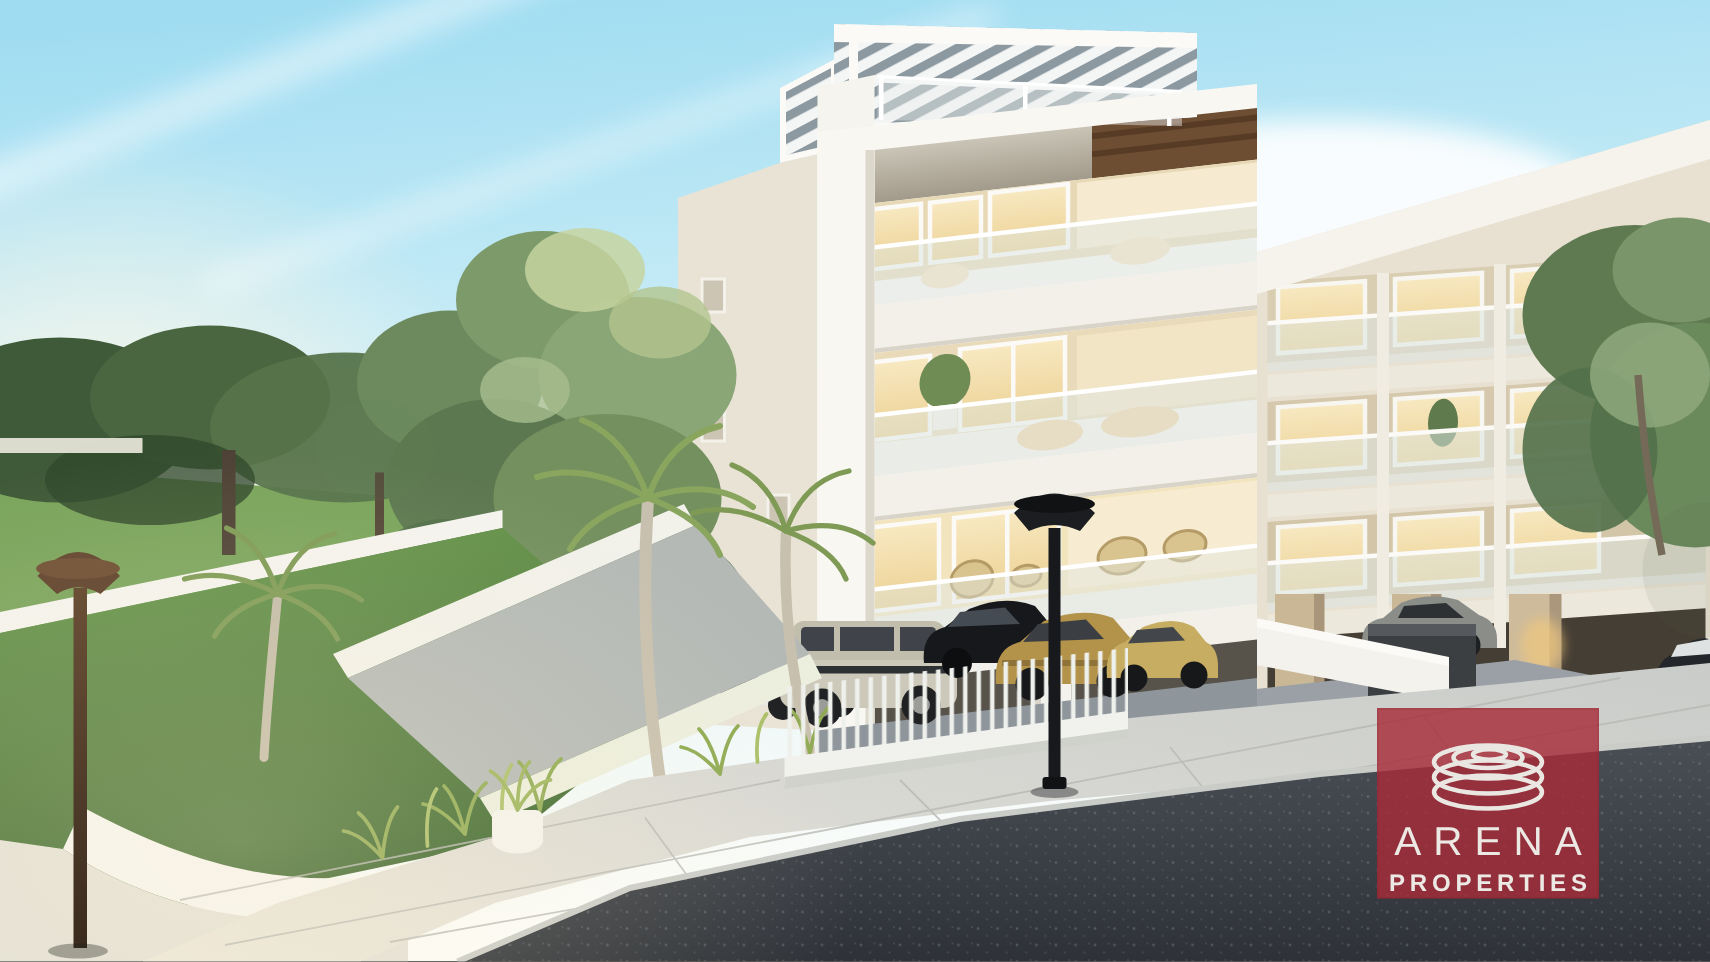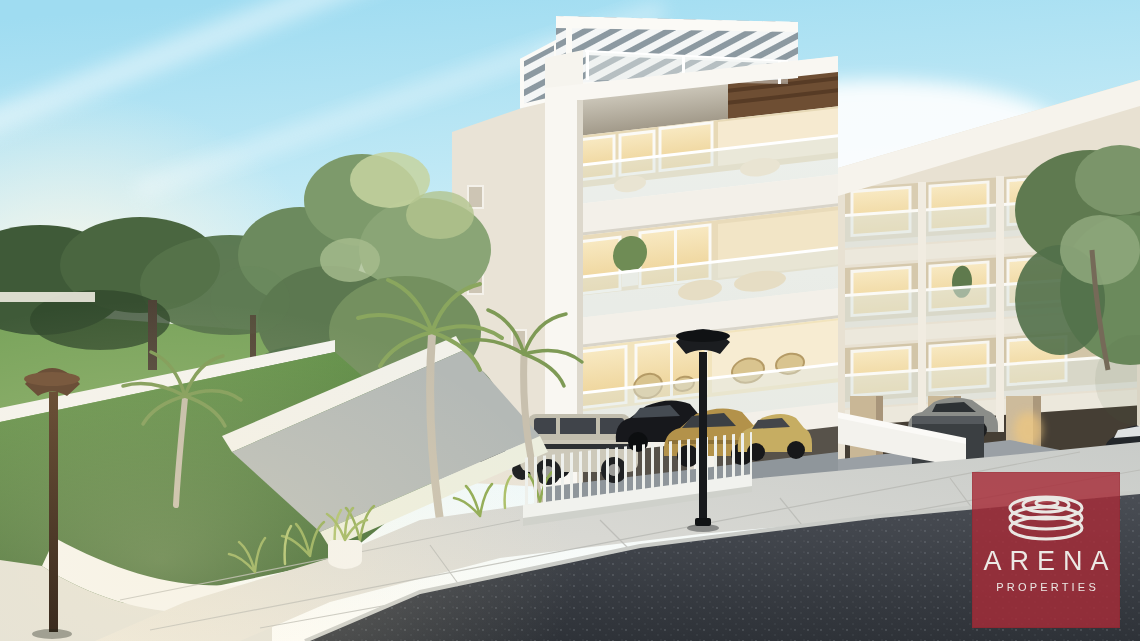--- a/index.html
+++ b/index.html
@@ -2,31 +2,31 @@
 <html><head>
 <meta charset="utf-8">
 <style>
   html,body{margin:0;padding:0;background:#222;}
   .stage{
     position:relative;width:1140px;height:641px;overflow:hidden;
     font-family:"Liberation Sans", sans-serif;
   }
   .stage svg.scene{position:absolute;left:0;top:0;width:1140px;height:641px;display:block;}
   .watermark{
-    position:absolute;left:972px;top:472px;width:148px;height:156px;
+    position:absolute;left:918px;top:472px;width:148px;height:127px;
     display:flex;flex-direction:column;align-items:center;
     box-shadow:0 0 0 1px rgba(120,20,30,0.15) inset;
   }
   .watermark .coil{margin-top:14px;}
   .watermark .brand{
     font-size:27px;font-weight:400;letter-spacing:8px;text-indent:8px;
     line-height:1;margin-top:4px;white-space:nowrap;
   }
   .watermark .tagline{
-    font-size:11px;font-weight:400;letter-spacing:3.2px;text-indent:3.2px;
+    font-size:16px;font-weight:700;letter-spacing:3.2px;text-indent:3.2px;
     line-height:1;margin-top:7px;white-space:nowrap;
   }
 </style>
 </head>
 <body>
 
 <div class="stage">
 <svg class="scene" viewBox="0 0 1140 641" xmlns="http://www.w3.org/2000/svg">
   <defs>
     <linearGradient id="skyg" x1="0.2" y1="0" x2="0.35" y2="1">

